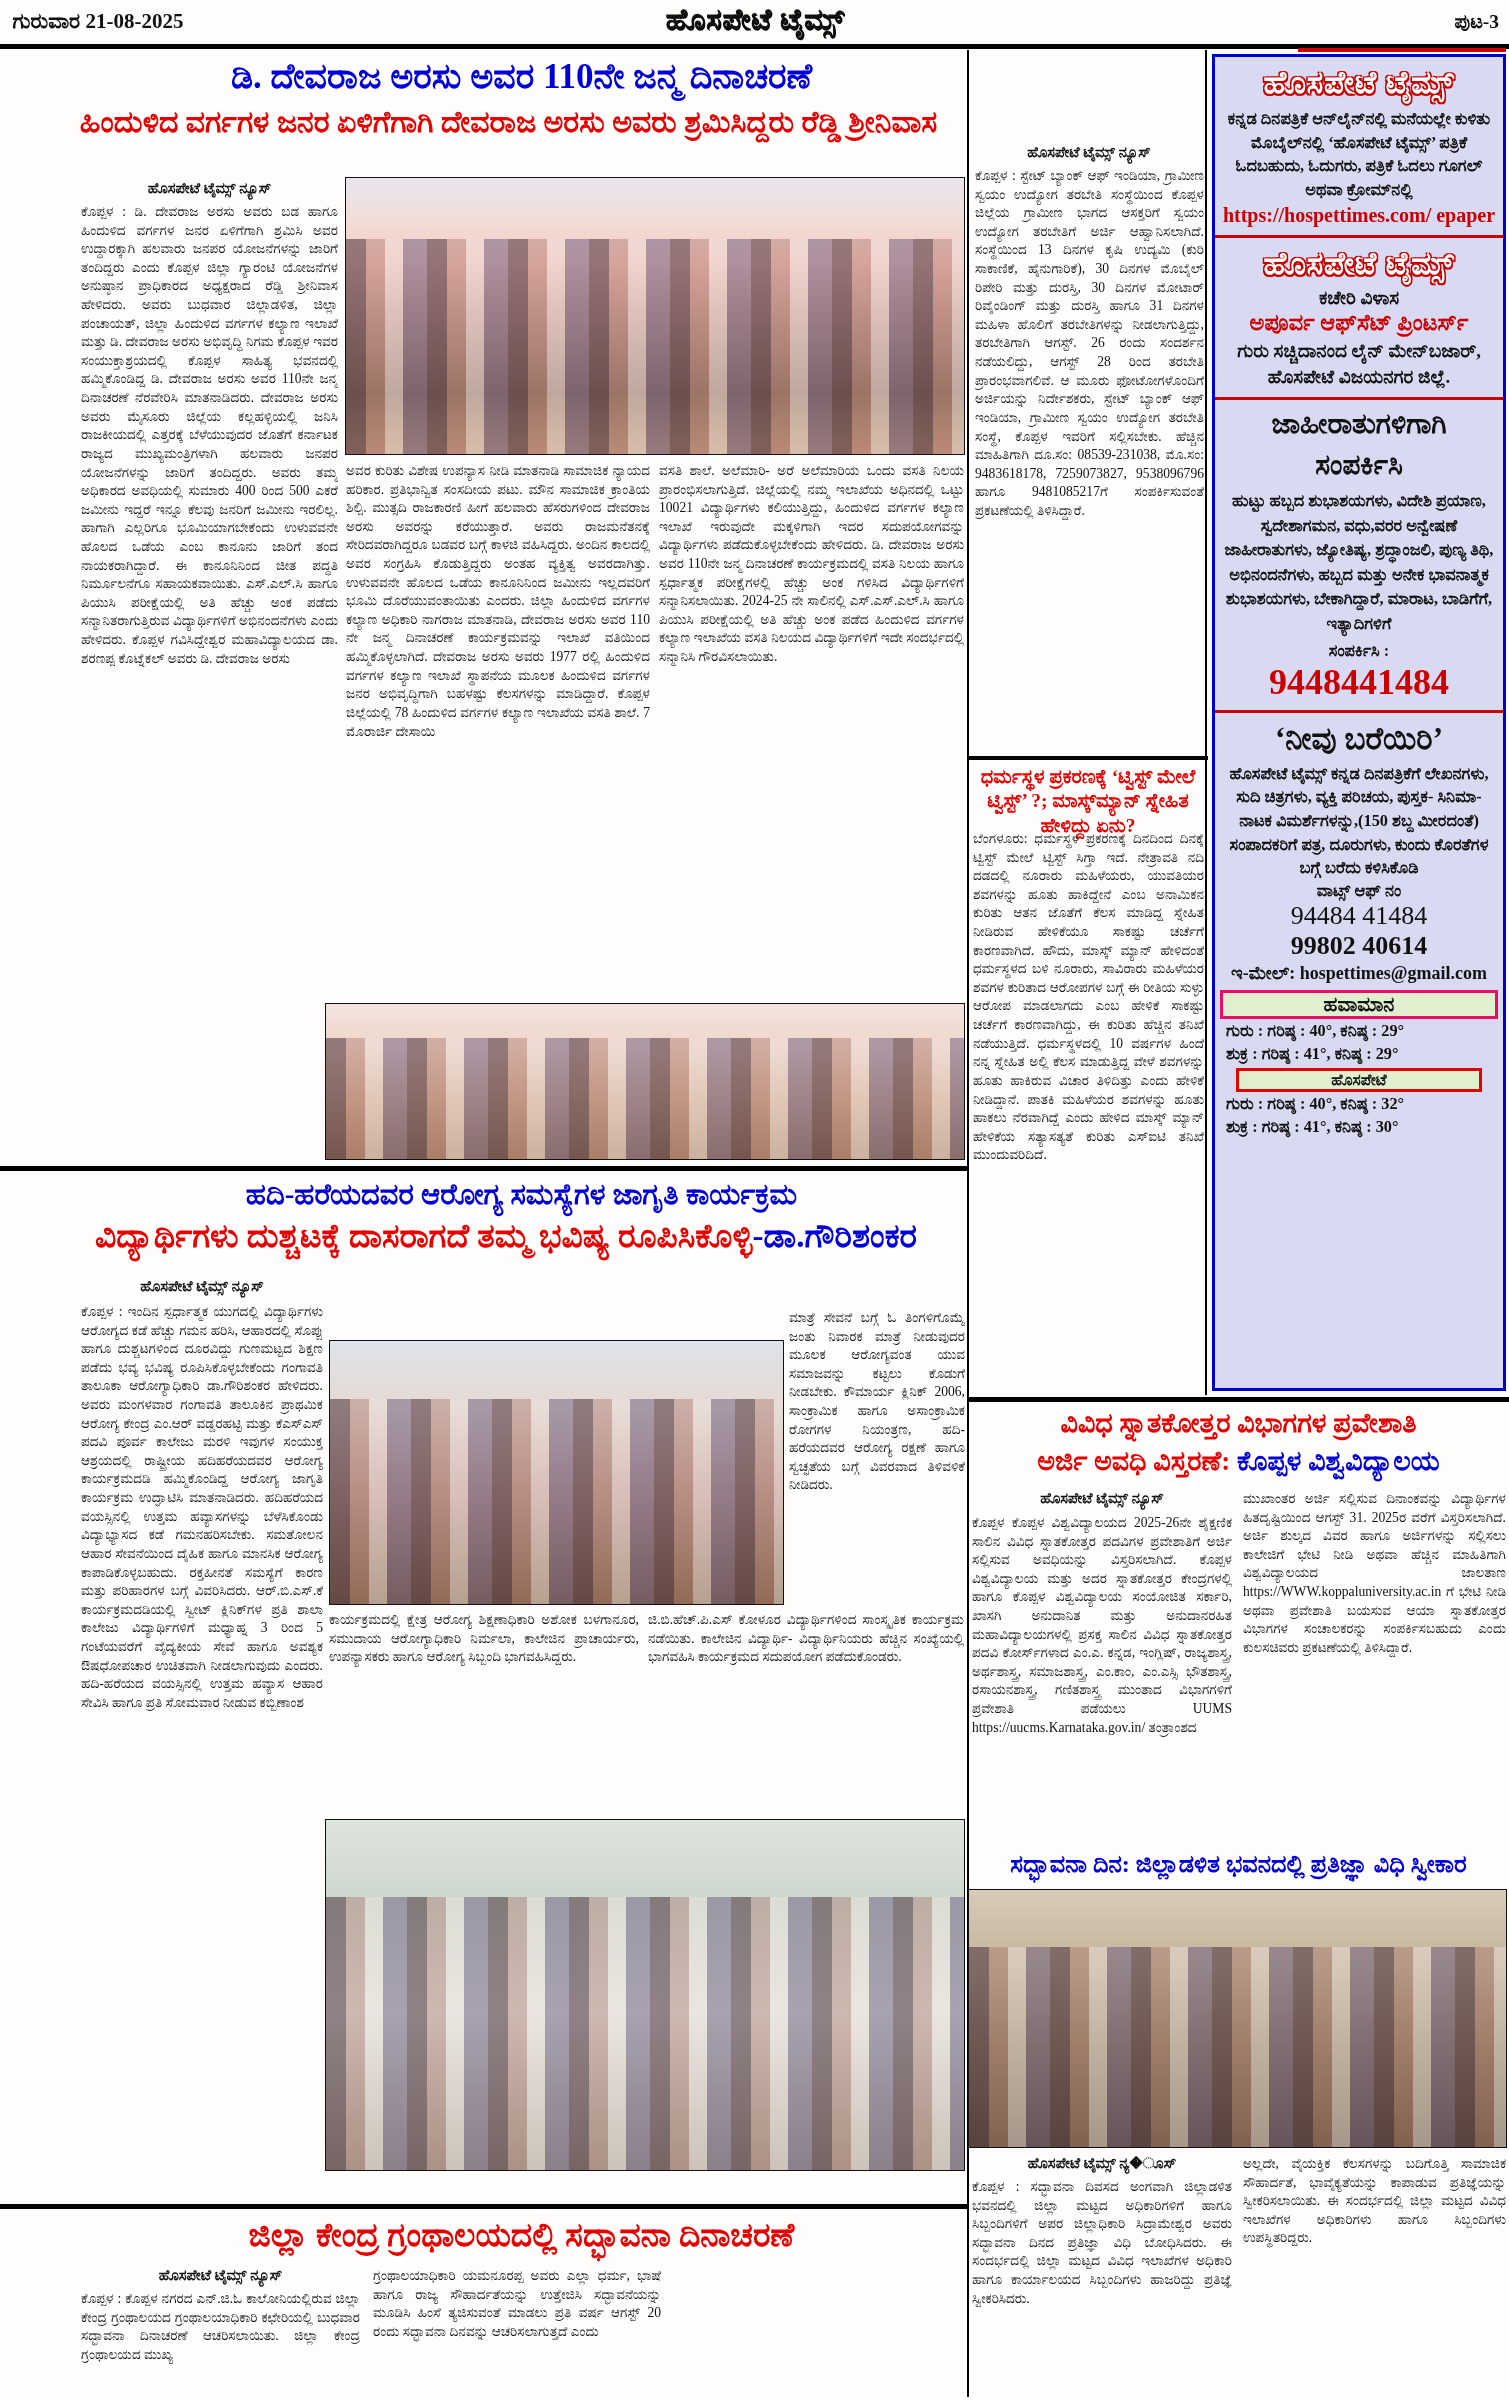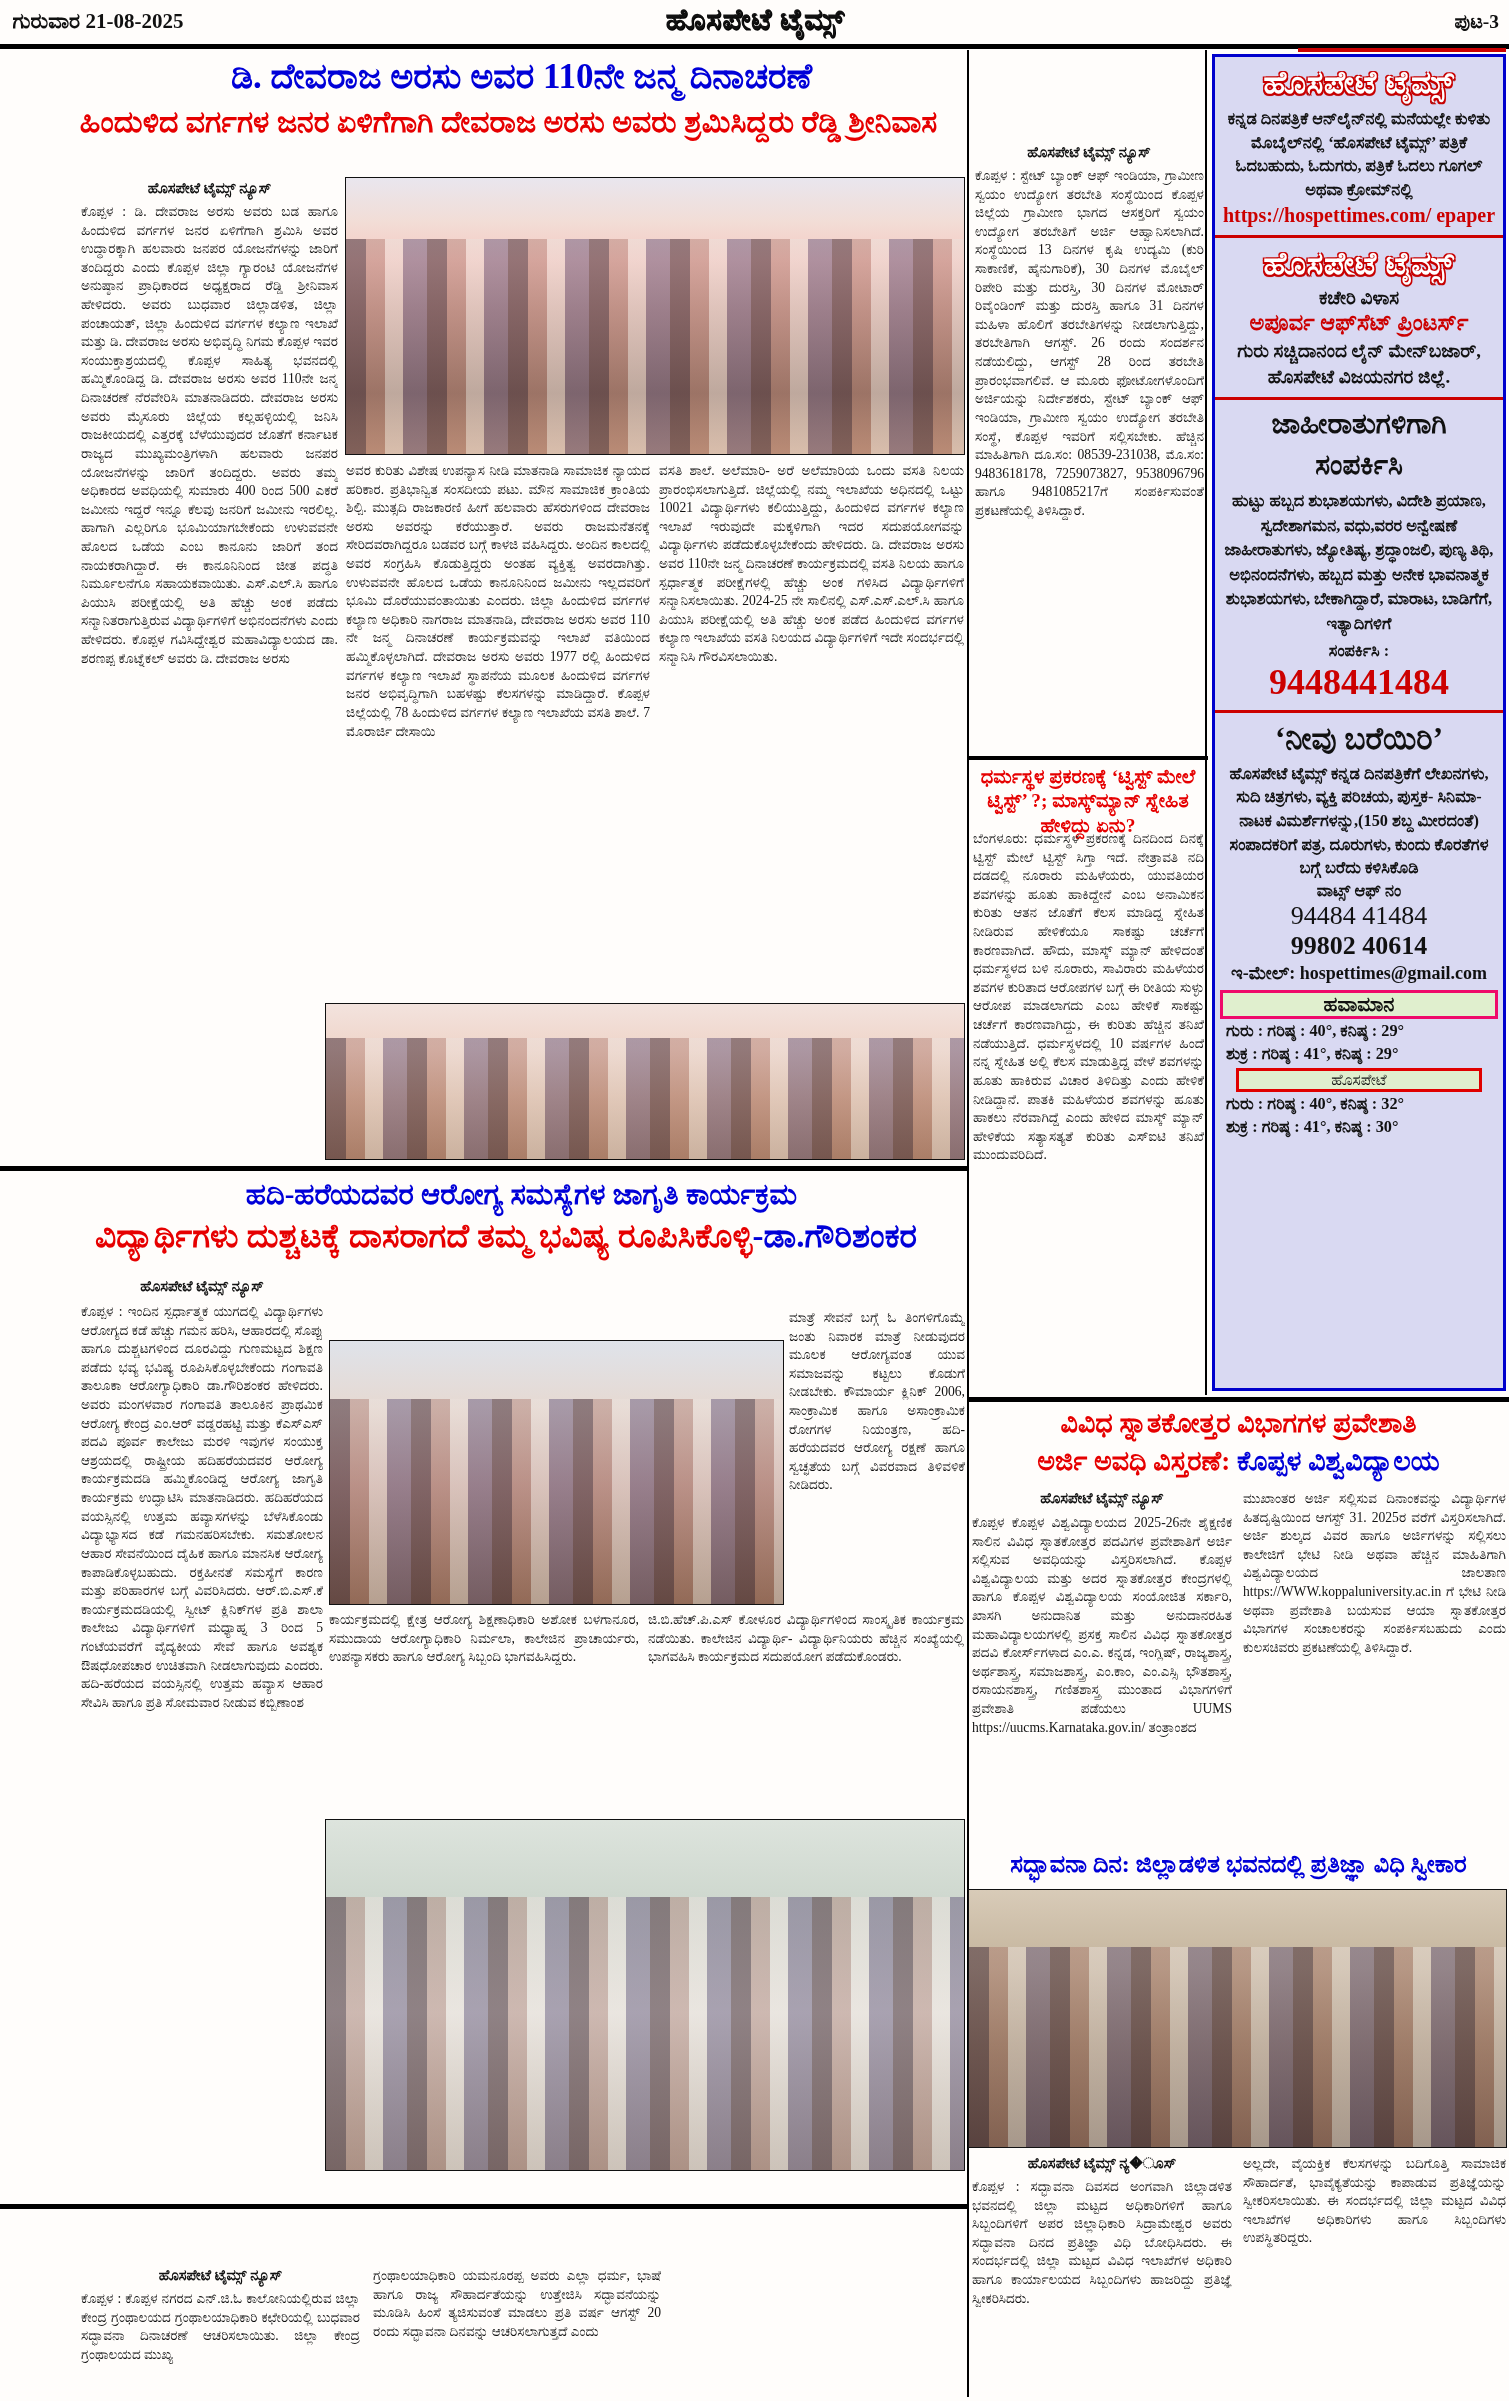--- a/index.html
+++ b/index.html
@@ -19,21 +19,21 @@
   .ph-group{background:linear-gradient(180deg,#f3e3de 0%,#efd4c8 30%,#d9b49c 60%,#b08a6c 100%);}
   .ph-event{background:linear-gradient(180deg,#dfe3ea 0%,#e6d9d2 25%,#caa9a0 55%,#8a6b52 100%);}
   .ph-students{background:linear-gradient(180deg,#dde4dd 0%,#cfd8cf 22%,#e9e9e3 55%,#b3aa9c 100%);}
   .ph-hall{background:linear-gradient(180deg,#d8cbb8 0%,#c4b49c 30%,#9f8a70 60%,#6f5c48 100%);}
   .sidebar{position:absolute;left:1212px;top:54px;width:294px;height:1337px;background:#d9d9f2;
            border:3.1px solid #0000cc;box-sizing:border-box;text-align:center;overflow:hidden;}
   .sb-logo{font-size:31px;font-weight:900;color:#fff;letter-spacing:0.8px;margin-top:7.7px;
            text-shadow:-1.5px -1.5px 0 #c80000,1.5px -1.5px 0 #c80000,-1.5px 1.5px 0 #c80000,1.5px 1.5px 0 #c80000,0 2.3px 0.8px #800000;}
   .sb-div{height:3.1px;background:#cc0000;margin:7.7px 0;}
   .wx-bar{background:#e0efce;border:3.1px solid #ef0a6a;font-weight:bold;font-size:20px;margin:0 4.6px;}
-  .wx-bar2{background:#e0efce;border:3.1px solid #e00000;font-weight:normal;font-size:15.5px;margin:0 21px;}
+  .wx-bar2{background:#e0efce;border:3.1px solid #e00000;font-weight:bold;font-size:15.5px;margin:0 21px;}
   .wx-row{font-weight:bold;font-size:16.3px;text-align:left;padding:1.5px 11px;}
 </style>
 </head>
 <body>
 
 <div class="page">
 
   <div class="abs" style="left:12.4px;top:9.3px;font-size:21px;font-weight:bold;">ಗುರುವಾರ 21-08-2025</div>
   <div class="abs" style="left:0;top:3.1px;width:1510px;text-align:center;font-size:29px;font-weight:900;letter-spacing:0.8px;text-shadow:0.8px 0.8px 0 #000;">ಹೊಸಪೇಟೆ ಟೈಮ್ಸ್</div>
   <div class="abs" style="right:11px;top:11px;font-size:19.4px;font-weight:bold;">ಪುಟ-3</div>
@@ -56,20 +56,21 @@
   <div class="abs" style="left:46px;top:1218px;width:920px;text-align:center;font-size:33px;font-weight:bold;line-height:1.15;"><span style="color:#e60000;">ವಿದ್ಯಾರ್ಥಿಗಳು ದುಶ್ಚಟಕ್ಕೆ ದಾಸರಾಗದೆ ತಮ್ಮ ಭವಿಷ್ಯ ರೂಪಿಸಿಕೊಳ್ಳಿ</span><span style="color:#0000d8;">-ಡಾ.ಗೌರಿಶಂಕರ</span></div>
   <div class="abs bl" style="left:81px;top:1278px;width:242px;">ಹೊಸಪೇಟೆ ಟೈಮ್ಸ್ ನ್ಯೂಸ್</div>
   <div class="abs col" style="left:81px;top:1303px;width:242px;height:866px;">ಕೊಪ್ಪಳ : ಇಂದಿನ ಸ್ಪರ್ಧಾತ್ಮಕ ಯುಗದಲ್ಲಿ ವಿದ್ಯಾರ್ಥಿಗಳು ಆರೋಗ್ಯದ ಕಡೆ ಹೆಚ್ಚು ಗಮನ ಹರಿಸಿ, ಆಹಾರದಲ್ಲಿ ಸೊಪ್ಪು ಹಾಗೂ ದುಶ್ಚಟಗಳಿಂದ ದೂರವಿದ್ದು ಗುಣಮಟ್ಟದ ಶಿಕ್ಷಣ ಪಡೆದು ಭವ್ಯ ಭವಿಷ್ಯ ರೂಪಿಸಿಕೊಳ್ಳಬೇಕೆಂದು ಗಂಗಾವತಿ ತಾಲೂಕಾ ಆರೋಗ್ಯಾಧಿಕಾರಿ ಡಾ.ಗೌರಿಶಂಕರ ಹೇಳಿದರು. ಅವರು ಮಂಗಳವಾರ ಗಂಗಾವತಿ ತಾಲೂಕಿನ ಪ್ರಾಥಮಿಕ ಆರೋಗ್ಯ ಕೇಂದ್ರ ಎಂ.ಆರ್ ವಡ್ಡರಹಟ್ಟಿ ಮತ್ತು ಕೆಎಸ್ಎಸ್ ಪದವಿ ಪೂರ್ವ ಕಾಲೇಜು ಮರಳಿ ಇವುಗಳ ಸಂಯುಕ್ತ ಆಶ್ರಯದಲ್ಲಿ ರಾಷ್ಟ್ರೀಯ ಹದಿಹರೆಯದವರ ಆರೋಗ್ಯ ಕಾರ್ಯಕ್ರಮದಡಿ ಹಮ್ಮಿಕೊಂಡಿದ್ದ ಆರೋಗ್ಯ ಜಾಗೃತಿ ಕಾರ್ಯಕ್ರಮ ಉದ್ಘಾಟಿಸಿ ಮಾತನಾಡಿದರು. ಹದಿಹರೆಯದ ವಯಸ್ಸಿನಲ್ಲಿ ಉತ್ತಮ ಹವ್ಯಾಸಗಳನ್ನು ಬೆಳೆಸಿಕೊಂಡು ವಿದ್ಯಾಭ್ಯಾಸದ ಕಡೆ ಗಮನಹರಿಸಬೇಕು. ಸಮತೋಲನ ಆಹಾರ ಸೇವನೆಯಿಂದ ದೈಹಿಕ ಹಾಗೂ ಮಾನಸಿಕ ಆರೋಗ್ಯ ಕಾಪಾಡಿಕೊಳ್ಳಬಹುದು. ರಕ್ತಹೀನತೆ ಸಮಸ್ಯೆಗೆ ಕಾರಣ ಮತ್ತು ಪರಿಹಾರಗಳ ಬಗ್ಗೆ ವಿವರಿಸಿದರು. ಆರ್.ಬಿ.ಎಸ್.ಕೆ ಕಾರ್ಯಕ್ರಮದಡಿಯಲ್ಲಿ ಸ್ವೀಟ್ ಕ್ಲಿನಿಕ್‌ಗಳ ಪ್ರತಿ ಶಾಲಾ ಕಾಲೇಜು ವಿದ್ಯಾರ್ಥಿಗಳಿಗೆ ಮಧ್ಯಾಹ್ನ 3 ರಿಂದ 5 ಗಂಟೆಯವರೆಗೆ ವೈದ್ಯಕೀಯ ಸೇವೆ ಹಾಗೂ ಅವಶ್ಯಕ ಔಷಧೋಪಚಾರ ಉಚಿತವಾಗಿ ನೀಡಲಾಗುವುದು ಎಂದರು. ಹದಿ-ಹರೆಯದ ವಯಸ್ಸಿನಲ್ಲಿ ಉತ್ತಮ ಹವ್ಯಾಸ ಆಹಾರ ಸೇವಿಸಿ ಹಾಗೂ ಪ್ರತಿ ಸೋಮವಾರ ನೀಡುವ ಕಬ್ಬಿಣಾಂಶ</div>
   <div class="photo ph-event" style="left:329px;top:1340px;width:453px;height:263px;"></div>
   <div class="abs col" style="left:789px;top:1309px;width:176px;height:298px;">ಮಾತ್ರೆ ಸೇವನೆ ಬಗ್ಗೆ ಓ ತಿಂಗಳಿಗೊಮ್ಮೆ ಜಂತು ನಿವಾರಕ ಮಾತ್ರೆ ನೀಡುವುದರ ಮೂಲಕ ಆರೋಗ್ಯವಂತ ಯುವ ಸಮಾಜವನ್ನು ಕಟ್ಟಲು ಕೊಡುಗೆ ನೀಡಬೇಕು. ಕೌಮಾರ್ಯ ಕ್ಲಿನಿಕ್ 2006, ಸಾಂಕ್ರಾಮಿಕ ಹಾಗೂ ಅಸಾಂಕ್ರಾಮಿಕ ರೋಗಗಳ ನಿಯಂತ್ರಣ, ಹದಿ-ಹರೆಯದವರ ಆರೋಗ್ಯ ರಕ್ಷಣೆ ಹಾಗೂ ಸ್ವಚ್ಛತೆಯ ಬಗ್ಗೆ ವಿವರವಾದ ತಿಳಿವಳಿಕೆ ನೀಡಿದರು.</div>
   <div class="abs col" style="left:648px;top:1611px;width:316px;height:200px;">ಜಿ.ಬಿ.ಹೆಚ್.ಪಿ.ಎಸ್ ಕೋಳೂರ ವಿದ್ಯಾರ್ಥಿಗಳಿಂದ ಸಾಂಸ್ಕೃತಿಕ ಕಾರ್ಯಕ್ರಮ ನಡೆಯಿತು. ಕಾಲೇಜಿನ ವಿದ್ಯಾರ್ಥಿ- ವಿದ್ಯಾರ್ಥಿನಿಯರು ಹೆಚ್ಚಿನ ಸಂಖ್ಯೆಯಲ್ಲಿ ಭಾಗವಹಿಸಿ ಕಾರ್ಯಕ್ರಮದ ಸದುಪಯೋಗ ಪಡೆದುಕೊಂಡರು.</div>
   <div class="abs col" style="left:329px;top:1611px;width:310px;height:200px;">ಕಾರ್ಯಕ್ರಮದಲ್ಲಿ ಕ್ಷೇತ್ರ ಆರೋಗ್ಯ ಶಿಕ್ಷಣಾಧಿಕಾರಿ ಅಶೋಕ ಬಳಗಾನೂರ, ಸಮುದಾಯ ಆರೋಗ್ಯಾಧಿಕಾರಿ ನಿರ್ಮಲಾ, ಕಾಲೇಜಿನ ಪ್ರಾಚಾರ್ಯರು, ಉಪನ್ಯಾಸಕರು ಹಾಗೂ ಆರೋಗ್ಯ ಸಿಬ್ಬಂದಿ ಭಾಗವಹಿಸಿದ್ದರು.</div>
   <div class="photo ph-students" style="left:325px;top:1819px;width:638px;height:350px;"></div>
 
   <div class="abs rule" style="left:0;top:2204px;width:967px;height:4.6px;"></div>
+  <div class="abs hl-r" style="left:77px;top:2216px;width:889px;font-size:33px;">ಜಿಲ್ಲಾ ಕೇಂದ್ರ ಗ್ರಂಥಾಲಯದಲ್ಲಿ ಸದ್ಭಾವನಾ ದಿನಾಚರಣೆ</div>
   <div class="abs bl" style="left:81px;top:2267px;width:279px;">ಹೊಸಪೇಟೆ ಟೈಮ್ಸ್ ನ್ಯೂಸ್</div>
   <div class="abs col" style="left:81px;top:2290px;width:279px;height:104px;">ಕೊಪ್ಪಳ : ಕೊಪ್ಪಳ ನಗರದ ಎನ್.ಜಿ.ಓ ಕಾಲೋನಿಯಲ್ಲಿರುವ ಜಿಲ್ಲಾ ಕೇಂದ್ರ ಗ್ರಂಥಾಲಯದ ಗ್ರಂಥಾಲಯಾಧಿಕಾರಿ ಕಛೇರಿಯಲ್ಲಿ ಬುಧವಾರ ಸದ್ಭಾವನಾ ದಿನಾಚರಣೆ ಆಚರಿಸಲಾಯಿತು. ಜಿಲ್ಲಾ ಕೇಂದ್ರ ಗ್ರಂಥಾಲಯದ ಮುಖ್ಯ</div>
   <div class="abs col" style="left:373px;top:2267px;width:288px;height:127px;">ಗ್ರಂಥಾಲಯಾಧಿಕಾರಿ ಯಮನೂರಪ್ಪ ಅವರು ಎಲ್ಲಾ ಧರ್ಮ, ಭಾಷೆ ಹಾಗೂ ರಾಜ್ಯ ಸೌಹಾರ್ದತೆಯನ್ನು ಉತ್ತೇಜಿಸಿ ಸದ್ಭಾವನೆಯನ್ನು ಮೂಡಿಸಿ ಹಿಂಸೆ ತ್ಯಜಿಸುವಂತೆ ಮಾಡಲು ಪ್ರತಿ ವರ್ಷ ಆಗಸ್ಟ್ 20 ರಂದು ಸದ್ಭಾವನಾ ದಿನವನ್ನು ಆಚರಿಸಲಾಗುತ್ತದೆ ಎಂದು</div>
 
   <div class="abs bl" style="left:975px;top:144px;width:228px;">ಹೊಸಪೇಟೆ ಟೈಮ್ಸ್ ನ್ಯೂಸ್</div>
   <div class="abs col" style="left:975px;top:167px;width:229px;height:583px;">ಕೊಪ್ಪಳ : ಸ್ಟೇಟ್ ಬ್ಯಾಂಕ್ ಆಫ್ ಇಂಡಿಯಾ, ಗ್ರಾಮೀಣ ಸ್ವಯಂ ಉದ್ಯೋಗ ತರಬೇತಿ ಸಂಸ್ಥೆಯಿಂದ ಕೊಪ್ಪಳ ಜಿಲ್ಲೆಯ ಗ್ರಾಮೀಣ ಭಾಗದ ಆಸಕ್ತರಿಗೆ ಸ್ವಯಂ ಉದ್ಯೋಗ ತರಬೇತಿಗೆ ಅರ್ಜಿ ಆಹ್ವಾನಿಸಲಾಗಿದೆ. ಸಂಸ್ಥೆಯಿಂದ 13 ದಿನಗಳ ಕೃಷಿ ಉದ್ಯಮಿ (ಕುರಿ ಸಾಕಾಣಿಕೆ, ಹೈನುಗಾರಿಕೆ), 30 ದಿನಗಳ ಮೊಬೈಲ್ ರಿಪೇರಿ ಮತ್ತು ದುರಸ್ತಿ, 30 ದಿನಗಳ ಮೋಟಾರ್ ರಿವೈಂಡಿಂಗ್ ಮತ್ತು ದುರಸ್ತಿ ಹಾಗೂ 31 ದಿನಗಳ ಮಹಿಳಾ ಹೊಲಿಗೆ ತರಬೇತಿಗಳನ್ನು ನೀಡಲಾಗುತ್ತಿದ್ದು, ತರಬೇತಿಗಾಗಿ ಆಗಸ್ಟ್. 26 ರಂದು ಸಂದರ್ಶನ ನಡೆಯಲಿದ್ದು, ಆಗಸ್ಟ್ 28 ರಿಂದ ತರಬೇತಿ ಪ್ರಾರಂಭವಾಗಲಿವೆ. ಆ ಮೂರು ಫೋಟೋಗಳೊಂದಿಗೆ ಅರ್ಜಿಯನ್ನು ನಿರ್ದೇಶಕರು, ಸ್ಟೇಟ್ ಬ್ಯಾಂಕ್ ಆಫ್ ಇಂಡಿಯಾ, ಗ್ರಾಮೀಣ ಸ್ವಯಂ ಉದ್ಯೋಗ ತರಬೇತಿ ಸಂಸ್ಥೆ, ಕೊಪ್ಪಳ ಇವರಿಗೆ ಸಲ್ಲಿಸಬೇಕು. ಹೆಚ್ಚಿನ ಮಾಹಿತಿಗಾಗಿ ದೂ.ಸಂ: 08539-231038, ಮೊ.ಸಂ: 9483618178, 7259073827, 9538096796 ಹಾಗೂ 9481085217ಗೆ ಸಂಪರ್ಕಿಸುವಂತೆ ಪ್ರಕಟಣೆಯಲ್ಲಿ ತಿಳಿಸಿದ್ದಾರೆ.</div>
 
   <div class="abs rule" style="left:967px;top:756px;width:241px;height:3.9px;"></div>
   <div class="abs hl-r" style="left:971px;top:765px;width:234px;font-size:19.4px;line-height:1.25;">ಧರ್ಮಸ್ಥಳ ಪ್ರಕರಣಕ್ಕೆ ‘ಟ್ವಿಸ್ಟ್ ಮೇಲೆ ಟ್ವಿಸ್ಟ್’ ?; ಮಾಸ್ಕ್‌ಮ್ಯಾನ್ ಸ್ನೇಹಿತ ಹೇಳಿದ್ದು ಏನು?</div>
   <div class="abs col" style="left:973px;top:830px;width:231px;height:562px;">ಬೆಂಗಳೂರು: ಧರ್ಮಸ್ಥಳ ಪ್ರಕರಣಕ್ಕೆ ದಿನದಿಂದ ದಿನಕ್ಕೆ ಟ್ವಿಸ್ಟ್ ಮೇಲೆ ಟ್ವಿಸ್ಟ್ ಸಿಗ್ತಾ ಇದೆ. ನೇತ್ರಾವತಿ ನದಿ ದಡದಲ್ಲಿ ನೂರಾರು ಮಹಿಳೆಯರು, ಯುವತಿಯರ ಶವಗಳನ್ನು ಹೂತು ಹಾಕಿದ್ದೇನೆ ಎಂಬ ಅನಾಮಿಕನ ಕುರಿತು ಆತನ ಜೊತೆಗೆ ಕೆಲಸ ಮಾಡಿದ್ದ ಸ್ನೇಹಿತ ನೀಡಿರುವ ಹೇಳಿಕೆಯೂ ಸಾಕಷ್ಟು ಚರ್ಚೆಗೆ ಕಾರಣವಾಗಿದೆ. ಹೌದು, ಮಾಸ್ಕ್ ಮ್ಯಾನ್ ಹೇಳಿದಂತೆ ಧರ್ಮಸ್ಥಳದ ಬಳಿ ನೂರಾರು, ಸಾವಿರಾರು ಮಹಿಳೆಯರ ಶವಗಳ ಕುರಿತಾದ ಆರೋಪಗಳ ಬಗ್ಗೆ ಈ ರೀತಿಯ ಸುಳ್ಳು ಆರೋಪ ಮಾಡಲಾಗದು ಎಂಬ ಹೇಳಿಕೆ ಸಾಕಷ್ಟು ಚರ್ಚೆಗೆ ಕಾರಣವಾಗಿದ್ದು, ಈ ಕುರಿತು ಹೆಚ್ಚಿನ ತನಿಖೆ ನಡೆಯುತ್ತಿದೆ. ಧರ್ಮಸ್ಥಳದಲ್ಲಿ 10 ವರ್ಷಗಳ ಹಿಂದೆ ನನ್ನ ಸ್ನೇಹಿತ ಅಲ್ಲಿ ಕೆಲಸ ಮಾಡುತ್ತಿದ್ದ ವೇಳೆ ಶವಗಳನ್ನು ಹೂತು ಹಾಕಿರುವ ವಿಚಾರ ತಿಳಿದಿತ್ತು ಎಂದು ಹೇಳಿಕೆ ನೀಡಿದ್ದಾನೆ. ಪಾತಕಿ ಮಹಿಳೆಯರ ಶವಗಳನ್ನು ಹೂತು ಹಾಕಲು ನೆರವಾಗಿದ್ದೆ ಎಂದು ಹೇಳಿದ ಮಾಸ್ಕ್ ಮ್ಯಾನ್ ಹೇಳಿಕೆಯ ಸತ್ಯಾಸತ್ಯತೆ ಕುರಿತು ಎಸ್‌ಐಟಿ ತನಿಖೆ ಮುಂದುವರಿದಿದೆ.</div>

